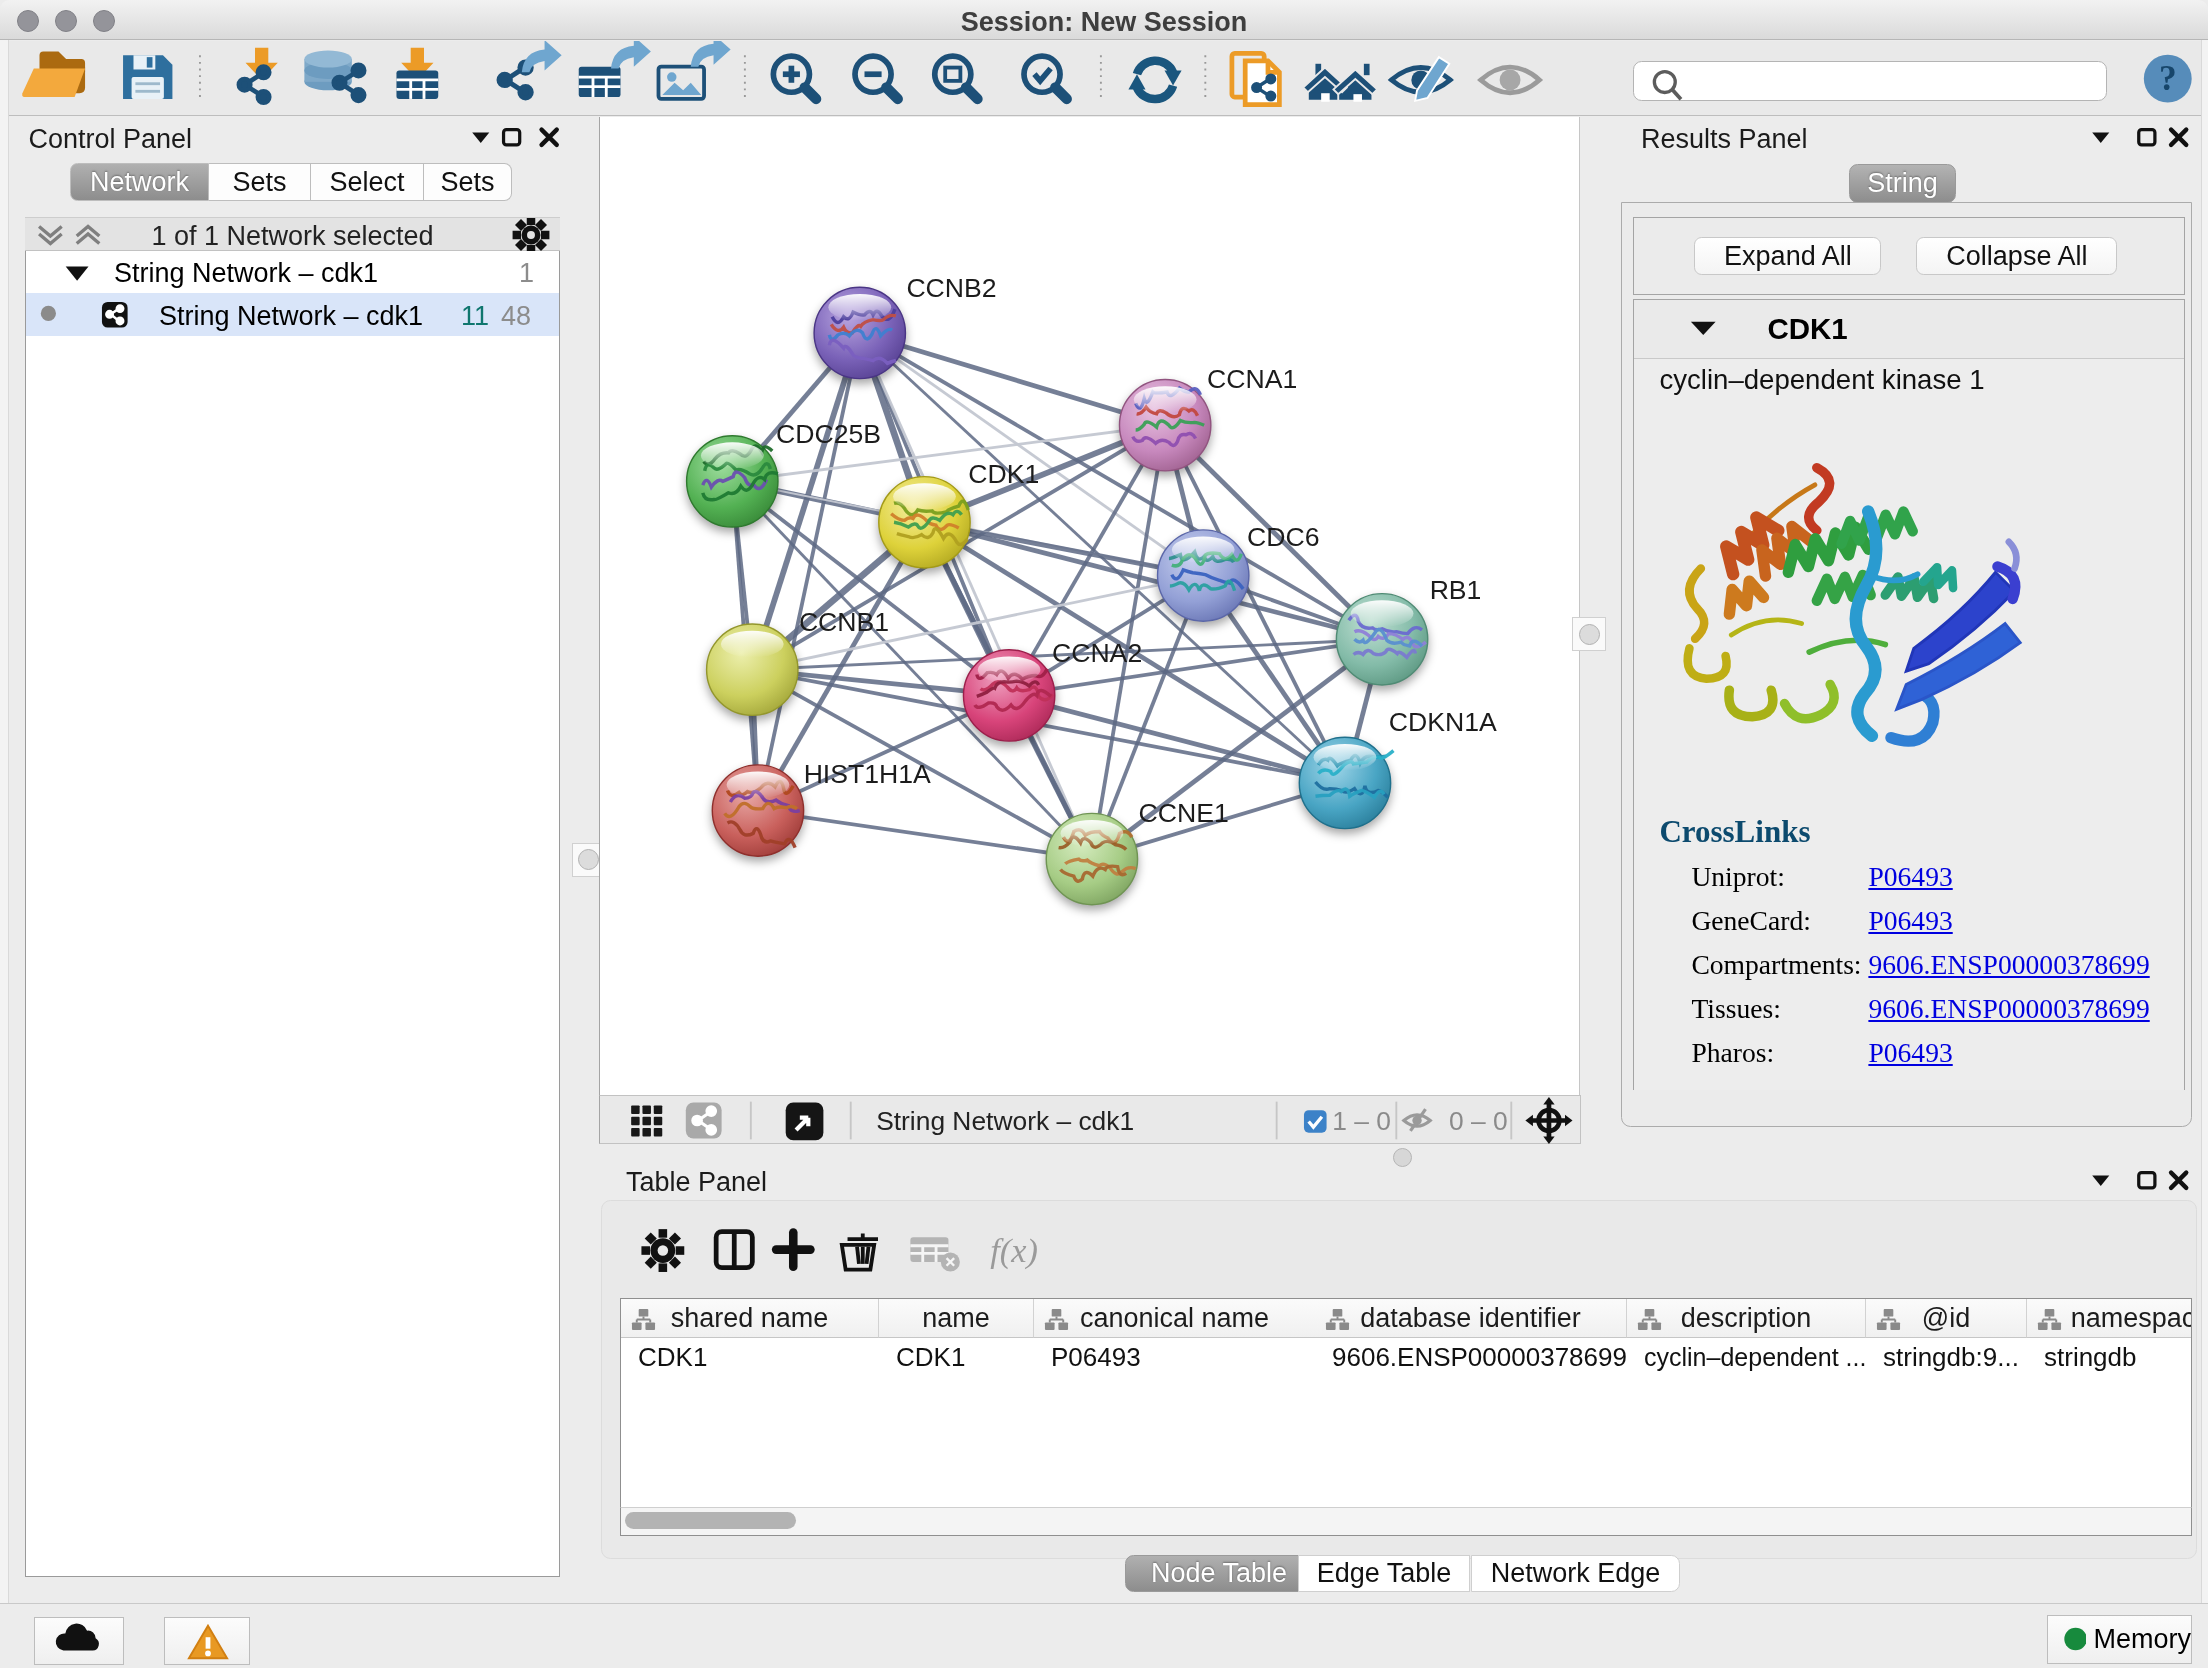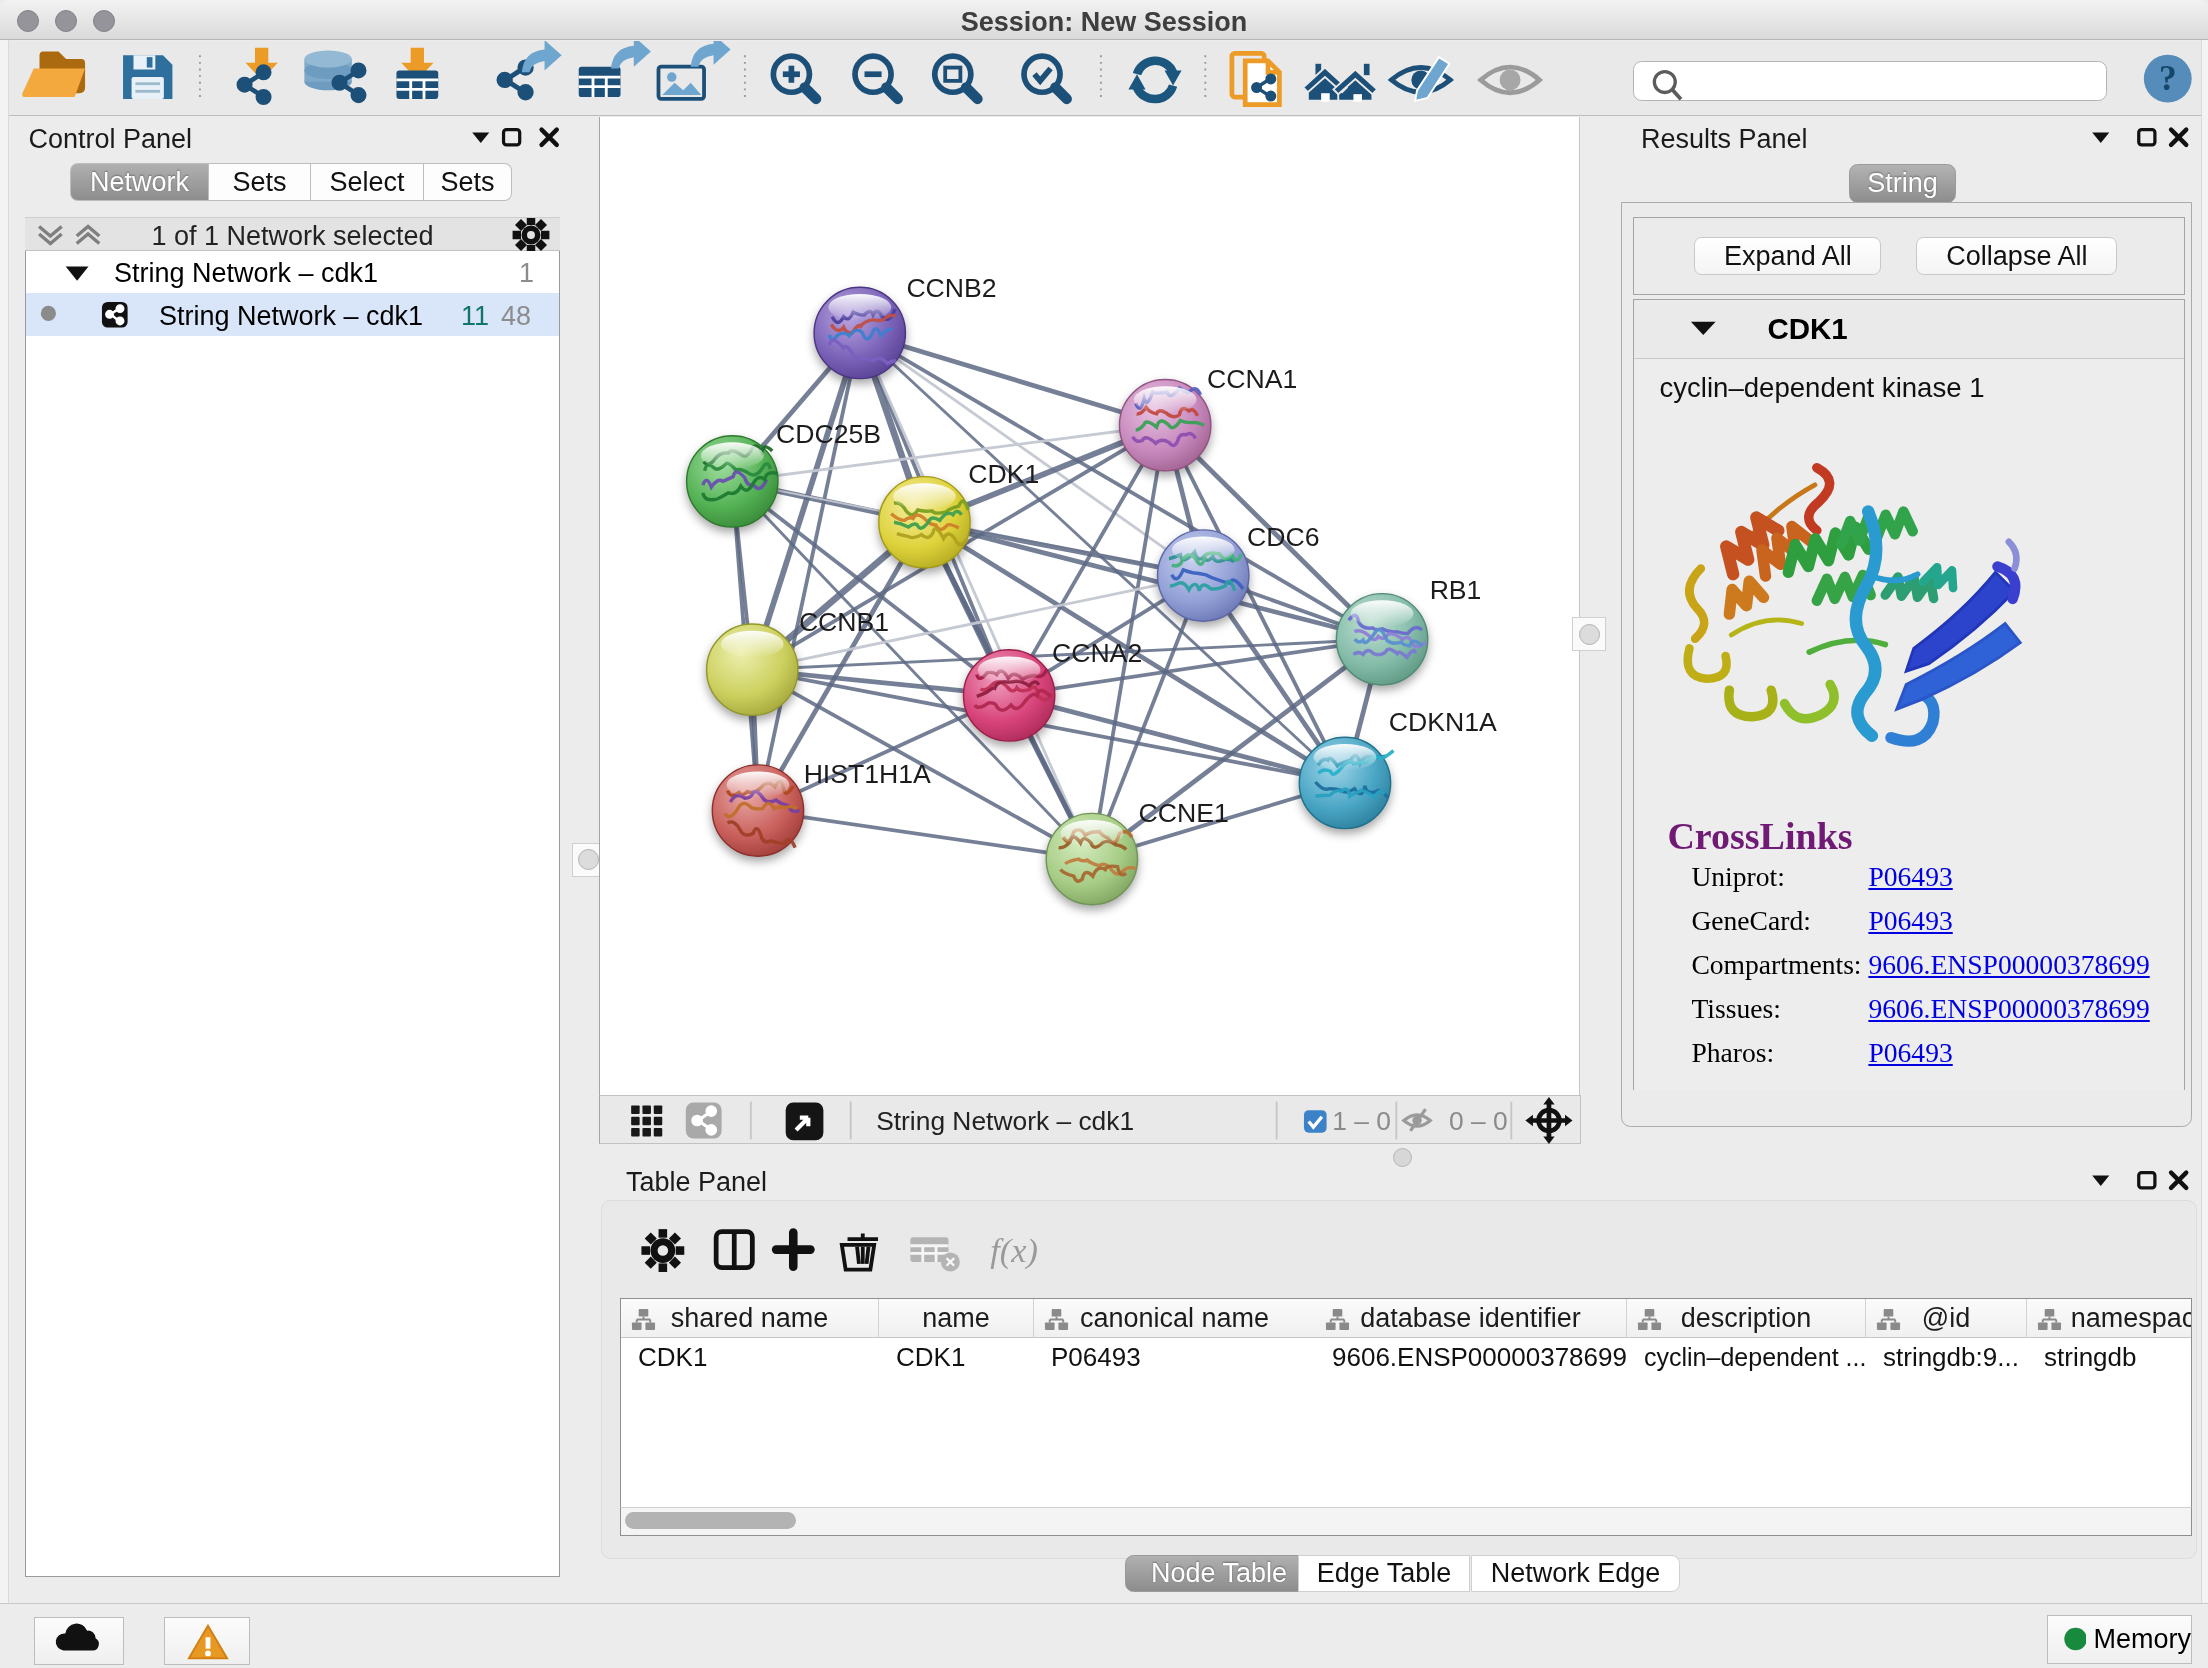--- a/index.html
+++ b/index.html
@@ -530,21 +530,21 @@
    <div class="btn" style="left:60px;top:19px;width:187px;height:38px">Expand All</div>
    <div class="btn" style="left:282px;top:19px;width:201px;height:38px">Collapse All</div>
  </div>
  <div style="position:absolute;left:12.4px;top:183px;width:552px;height:791px;border:1px solid #a4a4a4;border-bottom:none;background:#ededed">
    <div style="position:absolute;left:0;top:0;width:100%;height:59px;background:#eaeaea;border-bottom:1px solid #c9c9c9">
      <svg width="38" height="28.5" style="position:absolute;left:55px;top:16px" viewBox="0 0 40 30">
           <path d="M2 6 h26 l-13 14 z" fill="#111"></path>
         </svg>
      <div style="position:absolute;left:133px;top:12.4px;font-size:29.5px;font-weight:bold">CDK1</div>
    </div>
-   <div style="position:absolute;left:25px;top:72px;font-size:27.6px;color:#111">cyclin–dependent kinase 1</div>
+   <div style="position:absolute;left:25px;top:64px;font-size:27.6px;color:#111">cyclin–dependent kinase 1</div>
    <div style="position:absolute;left:40px;top:162px"><svg width="356" height="308" viewBox="0 0 374 324">
 <g fill="none" stroke-linecap="round">
 <path d="M150 6 q26 14 2 36 q-20 16 -2 30" stroke="#c23a22" stroke-width="10"></path>
 <path d="M148 24 q-44 24 -76 64" stroke="#c77818" stroke-width="5"></path>
 <path d="M62 118 l 15 -26 l 7 26 l 15 -26 l 7 26 l 15 -26 l 7 26" fill="none" stroke="#c4511f" stroke-width="13" stroke-linecap="round" stroke-linejoin="round" transform="rotate(-44 62 118)"></path>
 <path d="M96 120 l 14 -24 l 6 24 l 14 -24 l 6 24 l 14 -24 l 6 24" fill="none" stroke="#c8641e" stroke-width="12" stroke-linecap="round" stroke-linejoin="round" transform="rotate(-38 96 120)"></path>
 <path d="M58 160 l 14 -22 l 6 22 l 14 -22 l 6 22" fill="none" stroke="#cd7a1e" stroke-width="12" stroke-linecap="round" stroke-linejoin="round" transform="rotate(-26 58 160)"></path>
 <path d="M28 112 q-22 22 -4 42 q16 16 -2 32" stroke="#c9a416" stroke-width="9"></path>
 <path d="M16 196 q-8 30 18 32 q26 0 20 -24" stroke="#bfae15" stroke-width="9"></path>
 <path d="M58 240 q-4 28 24 28 q28 -2 20 -28" stroke="#a8b117" stroke-width="10"></path>
@@ -558,21 +558,21 @@
 <path d="M262 126 l 11 -18 l 5 18 l 11 -18 l 5 18" fill="none" stroke="#24a58e" stroke-width="9" stroke-linecap="round" stroke-linejoin="round" transform="rotate(12 262 126)"></path>
 <path d="M204 52 q18 44 -2 78 q-22 38 0 64 q20 26 -2 50 q-18 24 8 44" stroke="#2a9bd0" stroke-width="13"></path>
 <path d="M228 290 q34 12 44 -16 q6 -26 -18 -32" stroke="#2f7fd4" stroke-width="12"></path>
 <path d="M260 250 l-26 10 10 -26 q60 -30 104 -64 l16 20 q-46 34 -104 60 z" stroke="#2a55c8" stroke-width="3" fill="#2f62d6"></path>
 <path d="M268 212 l-24 8 8 -24 q52 -38 86 -80 l20 20 q-40 42 -90 76 z" stroke="#2136b8" stroke-width="3" fill="#2c43cc"></path>
 <path d="M340 110 q26 8 16 34" stroke="#3b3fd0" stroke-width="11"></path>
 <path d="M352 84 q12 12 6 28" stroke="#8a8fd8" stroke-width="7"></path>
 <path d="M208 120 q26 10 48 -2" stroke="#2a9bd0" stroke-width="6"></path>
 </g>
         </svg></div>
-   <div class="serif" style="position:absolute;left:33px;top:514px;font-size:38px;font-weight:bold;color:#701a75">CrossLinks</div>
+   <div class="serif" style="position:absolute;left:25px;top:514px;font-size:31px;font-weight:bold;color:#0c4a6e">CrossLinks</div>
    <div class="serif" style="position:absolute;left:57px;top:555px;font-size:27.6px;line-height:44px;color:#000">
      Uniprot:<br>GeneCard:<br>Compartments:<br>Tissues:<br>Pharos:
    </div>
    <div class="serif" style="position:absolute;left:234px;top:555px;font-size:27.6px;line-height:44px">
      <a class="lnk">P06493</a><br><a class="lnk">P06493</a><br><a class="lnk">9606.ENSP00000378699</a><br><a class="lnk">9606.ENSP00000378699</a><br><a class="lnk">P06493</a>
    </div>
  </div>
 </div>
 <div class="abs" style="left:1572px;top:617px;width:34px;height:34px;background:#fafafa;border:1px solid #d0d0d0"></div>
 <div class="abs" style="left:1579px;top:624px;width:21px;height:21px;border-radius:50%;background:#dcdcdc;border:1px solid #b1b1b1"></div>

